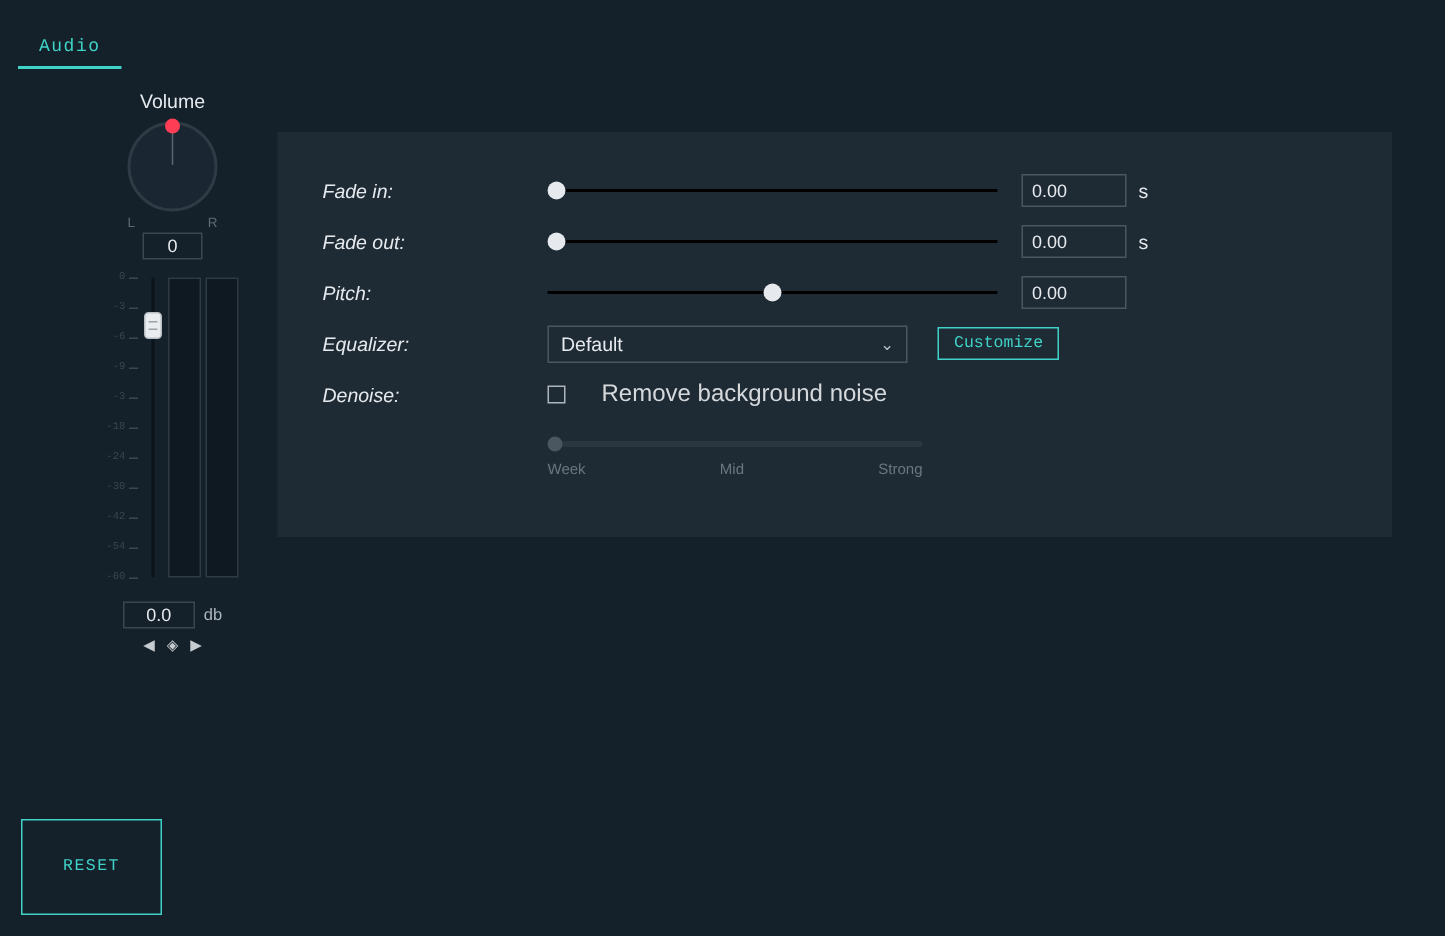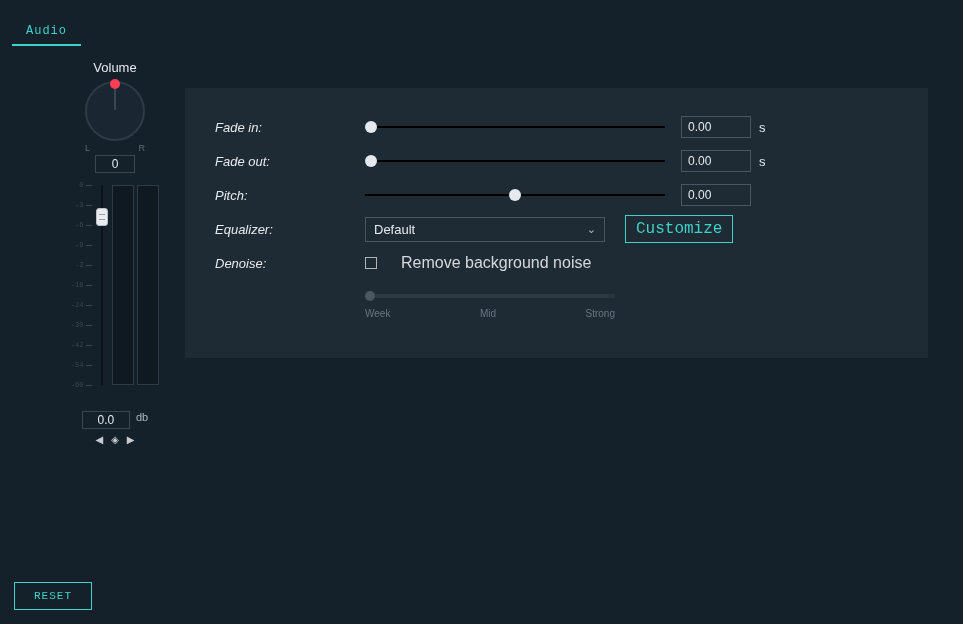--- a/index.html
+++ b/index.html
@@ -21,46 +21,46 @@
   .meter-area { margin: 12px auto 0; width: 92px; height: 210px; position: relative; display:flex; justify-content:center; gap:3px;}
   .scale { width:20px; height:200px; position:relative; }
   .scale-line { position:absolute; right:0; width:6px; border-top:1px solid #3a4650;}
   .scale-num { position:absolute; right:8px; font-size:7px; color:#3a4650; transform:translateY(-50%); font-family:"Courier New",monospace;}
   .vslider { width:14px; height:200px; position:relative; }
   .vslider-track { position:absolute; left:50%; top:0; width:2px; height:100%; background:#0c141b; transform:translateX(-50%);}
   .vslider-thumb { position:absolute; left:50%; transform:translate(-50%,-50%); width:12px; height:18px; background:#e9edef; border-radius:3px; top:16%; border:1px solid #b8bec3;}
   .vslider-thumb::before, .vslider-thumb::after { content:""; position:absolute; left:2px; right:2px; height:1px; background:#9aa3aa;}
   .vslider-thumb::before{top:5px;} .vslider-thumb::after{bottom:5px;}
   .meter-bar { width:22px; height:200px; border:1px solid #2e3a44; background:#0f1922;}
-  .db-row { margin-top:16px; display:flex; justify-content:center; align-items:flex-start; gap:6px;}
+  .db-row { margin-top:6px; display:flex; justify-content:center; align-items:center; gap:6px;}
   .db-val { width:48px; border:1px solid #3a4650; background:#14202a; color:#e6eaee; text-align:center; font-size:12px; padding:1px 0;}
   .db-unit { font-size:11px; color:#aeb6bc;}
   .nav-icons { margin-top:5px; display:flex; justify-content:center; gap:8px; font-size:10px; color:#c7ccd0;}
   .nav-icons span { cursor:pointer; }
 
   .panel { position:absolute; left:130px; top:28px; right:-20px; height:270px; background:#1e2a34; padding:22px 30px; }
   .row { display:flex; align-items:center; height:34px; }
   .row-label { width:150px; font-size:13px; color:#e6eaee;font-style:italic; }
   .hslider { flex:0 0 300px; position:relative; height:16px; margin-right:16px;}
   .hslider-track { position:absolute; top:50%; left:0; right:0; height:2px; background:#000; transform:translateY(-50%);}
   .hslider-thumb { position:absolute; top:50%; transform:translate(-50%,-50%); width:12px; height:12px; border-radius:50%; background:#e6eaee;}
   .num-input { width:70px; border:1px solid #4a5660; background:transparent; color:#e6eaee; font-size:12px; padding:3px 6px; }
   .unit { margin-left:8px; font-size:13px; color:#e6eaee;}
   .eq-select { flex:0 0 240px; border:1px solid #4a5660; background:transparent; color:#e6eaee; font-size:13px; padding:4px 8px; position:relative; display:flex; justify-content:space-between; align-items:center; margin-right:20px; cursor:pointer;}
   .chev { font-size:11px; color:#b5bcc2;}
-  .cust-btn { border:1px solid #3fd2c7; color:#3fd2c7; background:transparent; font-size:16px; padding:4px 10px; font-family:"Courier New",monospace; cursor:pointer;}
+  .cust-btn { border:1px solid #3fd2c7; color:#3fd2c7; background:transparent; font-size:11px; padding:4px 10px; font-family:"Courier New",monospace; cursor:pointer;}
   .chk-row { display:flex; align-items:center; gap:24px; }
   .chk { width:12px; height:12px; border:1px solid #aeb6bc; display:inline-block;}
   .denoise-slider { margin-left:150px; margin-top:14px; width:250px;}
   .denoise-track{position:relative; height:4px; background:#2a3640; border-radius:2px;}
   .denoise-thumb{position:absolute; left:2%; top:50%; transform:translate(-50%,-50%); width:10px; height:10px; border-radius:50%; background:#4a5660;}
   .denoise-labels{display:flex; justify-content:space-between; margin-top:10px; font-size:10px; color:#6a7680; font-family:"Courier New",monospace;}
 
   .footer { position:absolute; left:14px; right:14px; bottom:14px; display:flex; justify-content:space-between;}
-  .btn { border:1px solid #3fd2c7; color:#3fd2c7; background:transparent; font-size:11px; padding:7px 0; width:78px; text-align:center; font-family:"Courier New",monospace; letter-spacing:1px; cursor:pointer;}
+  .btn { border:1px solid #3fd2c7; color:#3fd2c7; background:transparent; font-size:11px; padding:25px 0; width:94px; text-align:center; font-family:"Courier New",monospace; letter-spacing:1px; cursor:pointer;}
 </style>
 </head>
 <body>
 
 <div class="tab-bar">
   <div class="tab">Audio</div>
 </div>
 
 <div class="main">
 

